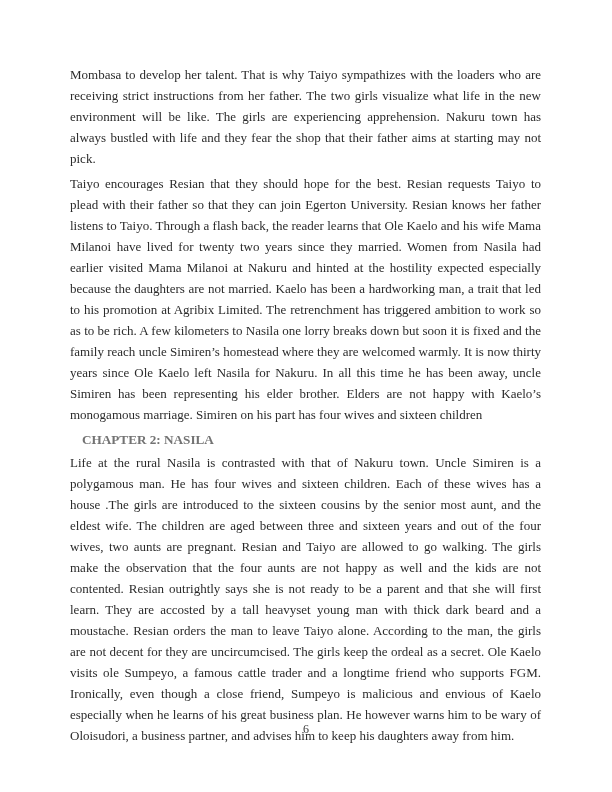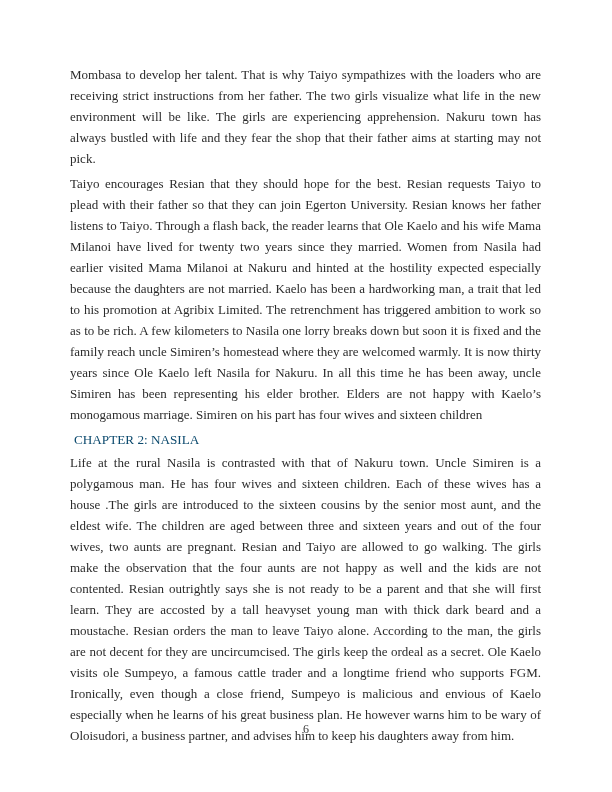--- a/index.html
+++ b/index.html
@@ -28,24 +28,24 @@
     font-size: 13px;
     line-height: 21px;
     text-align: justify;
   }
   p.body-para {
     margin: 0 0 4px 0;
   }
   h2.chapter-heading {
     font-size: 13.2px;
     line-height: 21px;
-    font-weight: normal;
-    margin: 4px 0 2px 4px;
+    font-weight: bold;
+    margin: 4px 0 2px 12px;
     text-align: left;
-    color: #0c4a6e;
+    color: #737373;
   }
   .footer {
     position: absolute;
     left: 0;
     top: 719px;
     width: 612px;
     text-align: center;
   }
   .page-number {
     font-size: 12px;

